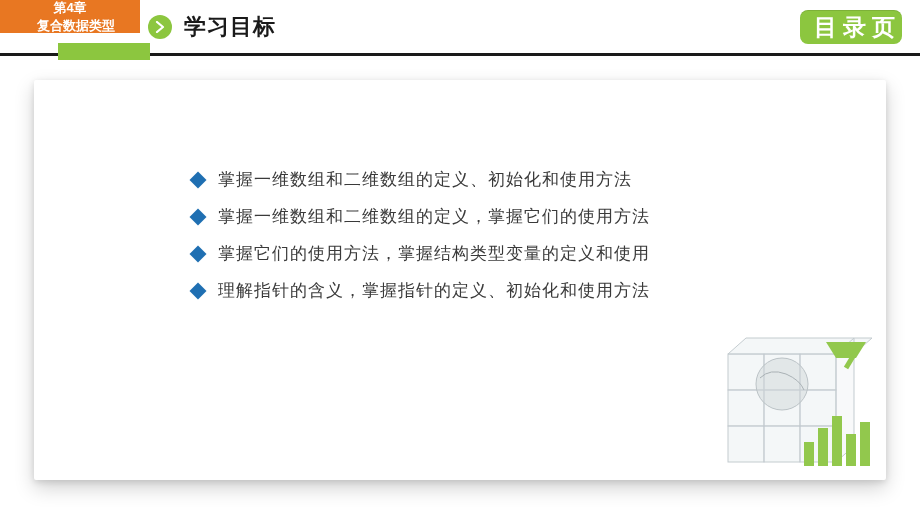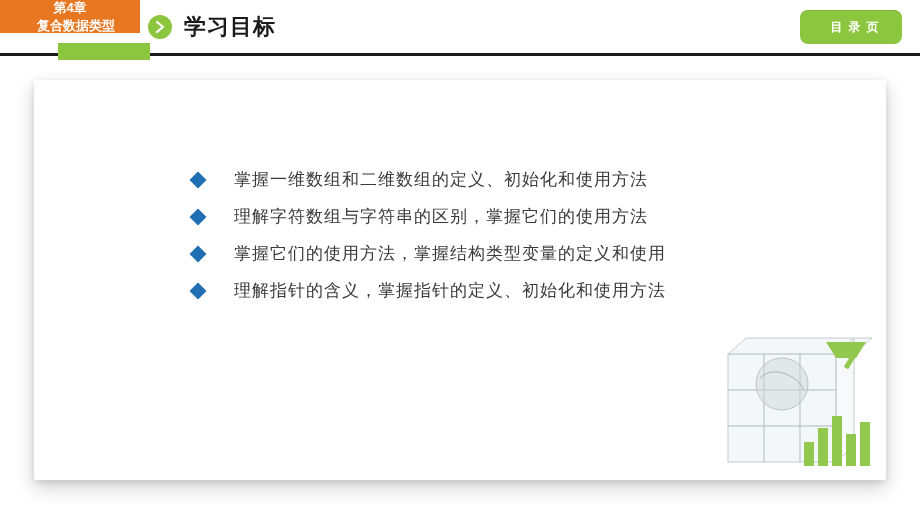--- a/index.html
+++ b/index.html
@@ -45,21 +45,21 @@
   .arrow-badge svg { display: block; }
   .page-title { font-size: 22px; font-weight: bold; color: #1a1a1a; letter-spacing: 1px; }
 
   .toc-btn {
     position: absolute;
     right: 18px; top: 10px;
     width: 102px; height: 34px;
     background: #8cc63f;
     border-radius: 8px;
     color: #ffffff;
-    font-size: 12px; font-weight: bold;
+    font-size: 23px; font-weight: bold;
     display: flex; align-items: center; justify-content: center;
     letter-spacing: 6px;
     padding-left: 13px;
     box-shadow: 0 1px 0 rgba(0,0,0,.1) inset;
     cursor: pointer;
   }
 
   .divider {
     position: absolute;
     left: 0; top: 53px;
@@ -74,21 +74,21 @@
     background: #ffffff;
     box-shadow: 0 8px 20px rgba(0,0,0,0.18), 0 2px 6px rgba(0,0,0,0.12);
     border-radius: 2px;
   }
 
   .bullets {
     position: absolute;
     left: 158px; top: 88px;
     display: flex; flex-direction: column; gap: 14px;
   }
-  .bullet-row { display: flex; align-items: center; gap: 30px; }
+  .bullet-row { display: flex; align-items: center; gap: 14px; }
   .diamond {
     width: 12px; height: 12px;
     background: #1f6fb2;
     transform: rotate(45deg);
     flex: 0 0 12px;
   }
   .bullet-text { font-size: 17px; color: #3a3a3a; letter-spacing: 1px; }
 
   .deco {
     position: absolute;
@@ -123,21 +123,21 @@
 </div>
 
 <div class="card">
   <div class="bullets">
     <div class="bullet-row">
       <span class="diamond"></span>
       <span class="bullet-text">掌握一维数组和二维数组的定义、初始化和使用方法</span>
     </div>
     <div class="bullet-row">
       <span class="diamond"></span>
-      <span class="bullet-text">理解字符数组与字符串的区别，掌握它们的使用方法</span>
+      <span class="bullet-text">掌握一维数组和二维数组的定义，掌握它们的使用方法</span>
     </div>
     <div class="bullet-row">
       <span class="diamond"></span>
       <span class="bullet-text">掌握它们的使用方法，掌握结构类型变量的定义和使用</span>
     </div>
     <div class="bullet-row">
       <span class="diamond"></span>
       <span class="bullet-text">理解指针的含义，掌握指针的定义、初始化和使用方法</span>
     </div>
   </div>

